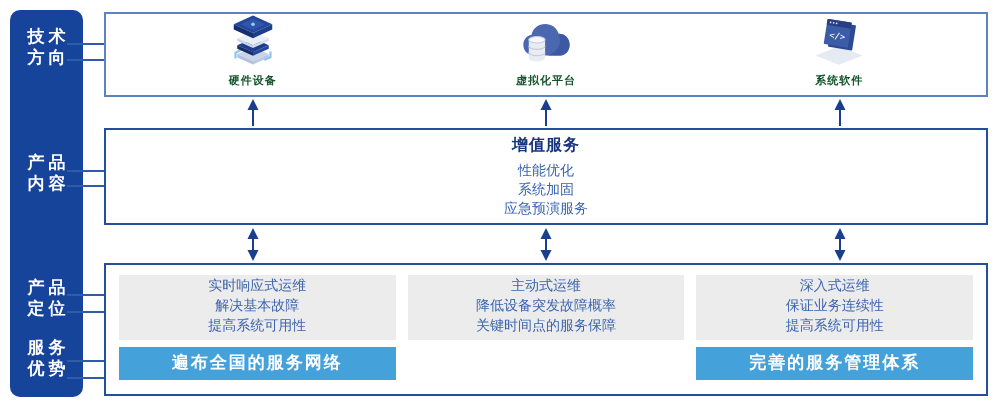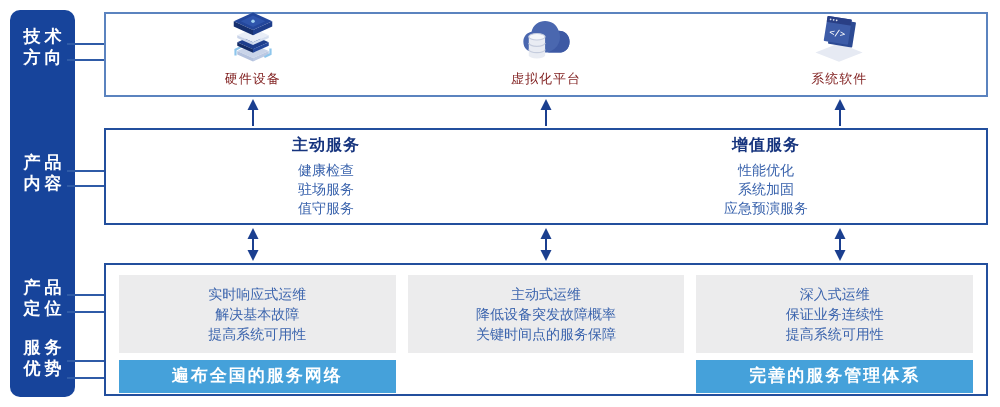--- a/index.html
+++ b/index.html
@@ -1,41 +1,41 @@
 <!DOCTYPE html>
 <html><head>
 <meta charset="utf-8">
 <style>
   html,body{margin:0;padding:0;background:#fff;}
   .stage{position:relative;width:1000px;height:407px;background:#fff;overflow:hidden;
          font-family:"Liberation Sans","DejaVu Sans",sans-serif;}
   
-  .sidebar{position:absolute;left:10px;top:10px;width:65px;height:387px;
+  .sidebar{position:absolute;left:10px;top:10px;width:73px;height:387px;
            background:#17449B;border-radius:10px;}
   .side-label{position:absolute;left:0;width:100%;text-align:center;color:#fff;
               font-size:17px;font-weight:bold;line-height:21px;letter-spacing:4px;text-indent:4px;}
   .side-line{display:block;}
   
   .conn{position:absolute;left:67px;width:38px;height:2px;background:#2F5BA7;}
   
   .box{position:absolute;left:104px;width:884px;background:#fff;box-sizing:border-box;}
   .box.top{top:12px;height:85px;border:2px solid #5B83BF;display:flex;}
   .box.mid{top:128px;height:97px;border:2px solid #234F9D;display:flex;}
   .box.bottom{top:263px;height:133px;border:2px solid #234F9D;display:flex;gap:12px;padding:10px 13px 0;}
   
   .tech-col{flex:1;display:flex;flex-direction:column;align-items:center;justify-content:flex-end;padding-bottom:7px;}
   .tech-icon{flex:0 0 auto;margin-bottom:2px;}
-  .tech-label{font-size:13px;font-weight:normal;color:#7f1d1d;letter-spacing:1px;}
+  .tech-label{font-size:11px;font-weight:bold;color:#14532d;letter-spacing:1px;}
   
   .svc-col{flex:1;display:flex;flex-direction:column;align-items:center;justify-content:center;}
   .svc-title{font-size:16px;font-weight:bold;color:#16347E;margin-bottom:5px;letter-spacing:1px;}
   .svc-item{font-size:14px;color:#3B64AD;line-height:19px;}
   
   .pos-col{flex:1;display:flex;flex-direction:column;}
-  .pos-box{background:#ECECED;height:78px;display:flex;flex-direction:column;align-items:center;justify-content:center;}
+  .pos-box{background:#ECECED;height:65px;display:flex;flex-direction:column;align-items:center;justify-content:flex-start;}
   .pos-line{font-size:14px;color:#3B64AD;line-height:20px;}
   .adv-bar{margin-top:7px;height:33px;background:#45A1DA;color:#fff;font-size:17px;font-weight:bold;
            text-align:center;line-height:33px;letter-spacing:2px;font-family:Liberation Mono, monospace;}
   
   .arrow{position:absolute;}
 </style>
 </head>
 <body>
 
 <div class="stage">
@@ -134,26 +134,20 @@
     <polygon points="7,0 1.5,11 12.5,11" fill="#1B3F8F"></polygon>
       <line x1="7" y1="9" x2="7" y2="27" stroke="#1B3F8F" stroke-width="2"></line>
   </svg>
   <svg class="arrow" style="left:833px;top:99px;" width="14" height="27">
     <polygon points="7,0 1.5,11 12.5,11" fill="#1B3F8F"></polygon>
       <line x1="7" y1="9" x2="7" y2="27" stroke="#1B3F8F" stroke-width="2"></line>
   </svg>
 
   <div class="box mid">
     <div class="svc-col">
-      <div class="svc-title">主动服务</div>
-      <div class="svc-item">健康检查</div>
-      <div class="svc-item">驻场服务</div>
-      <div class="svc-item">值守服务</div>
-    </div>
-    <div class="svc-col">
       <div class="svc-title">增值服务</div>
       <div class="svc-item">性能优化</div>
       <div class="svc-item">系统加固</div>
       <div class="svc-item">应急预演服务</div>
     </div>
   </div>
 
   <svg class="arrow" style="left:246px;top:228px;" width="14" height="33">
     <polygon points="7,0 1.5,11 12.5,11" fill="#1B3F8F"></polygon>
       <polygon points="7,33 1.5,22 12.5,22" fill="#1B3F8F"></polygon>

